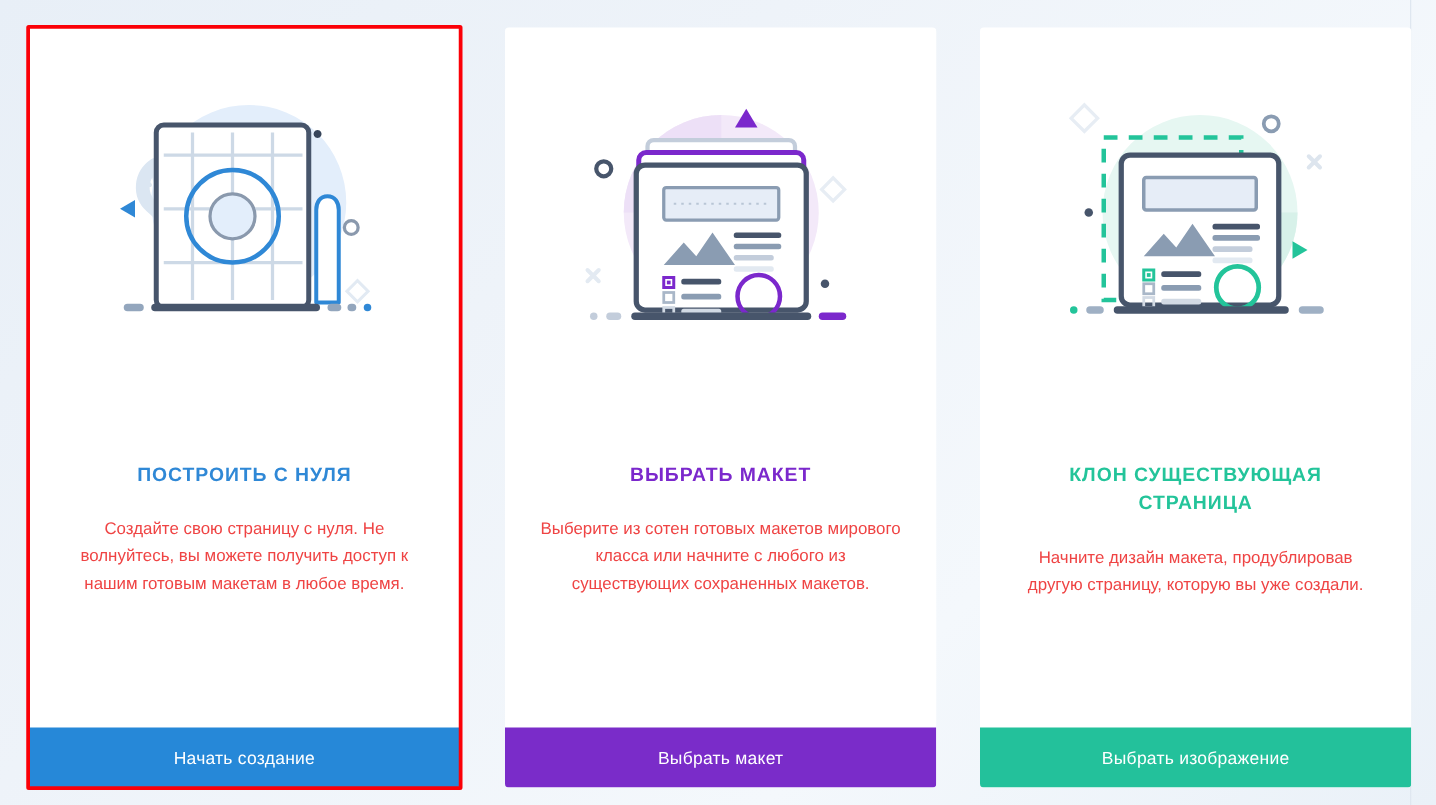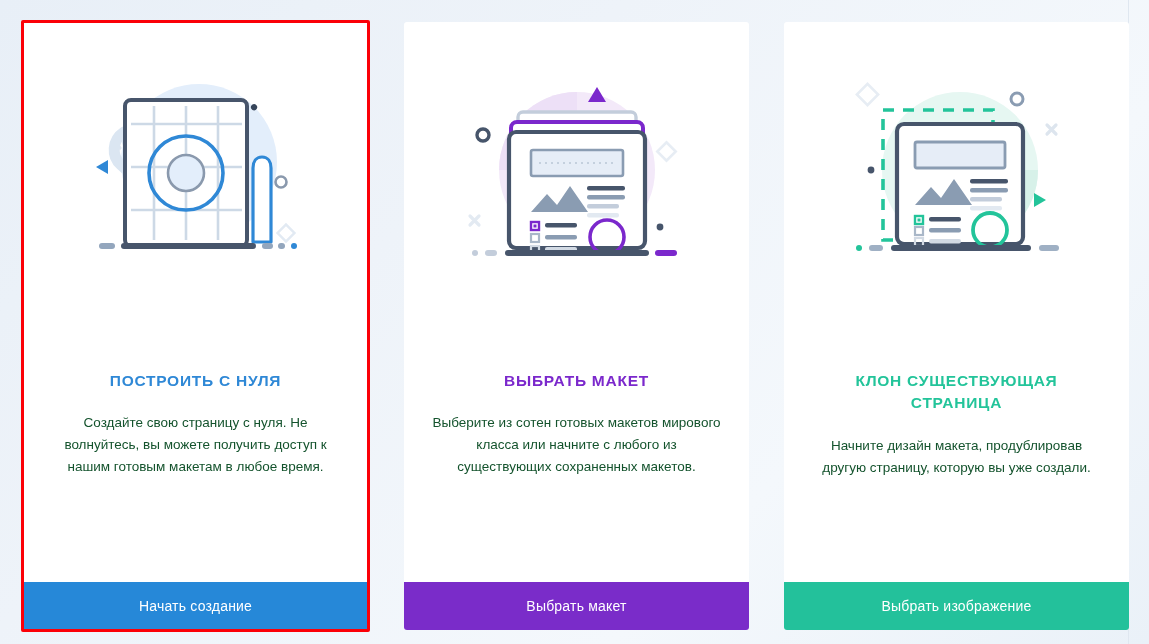--- a/index.html
+++ b/index.html
@@ -65,21 +65,21 @@
     margin-top: 48px;
   }
   .t-blue   { color: #2f88d6; }
   .t-purple { color: #7b28cc; }
   .t-teal   { color: #23c49a; }
 
   .card-desc {
     margin-top: 20px;
     font-size: 13.5px;
     line-height: 1.62;
-    color: #14532d;
+    color: #ef4444;
   }
   .card-btn {
     flex: none;
     height: 48px;
     width: 100%;
     border: none;
     color: #ffffff;
     font-family: "Liberation Sans", sans-serif;
     font-size: 14px;
     font-weight: normal;

